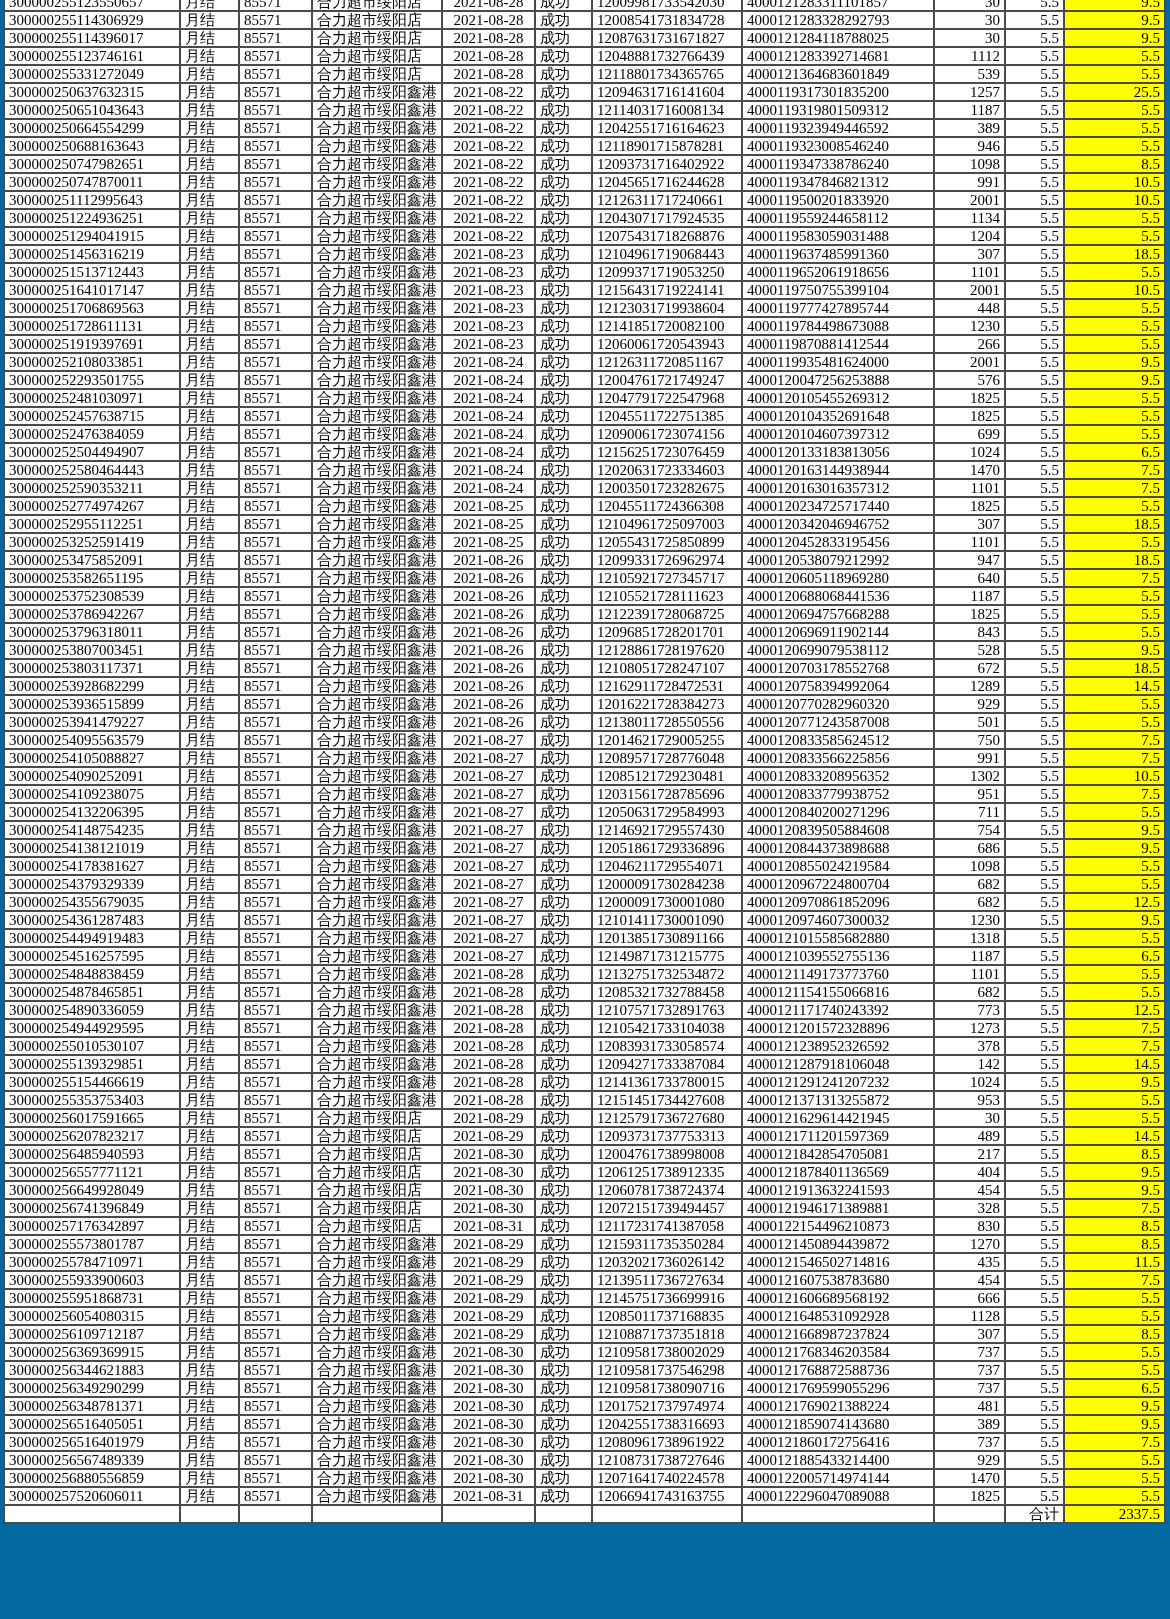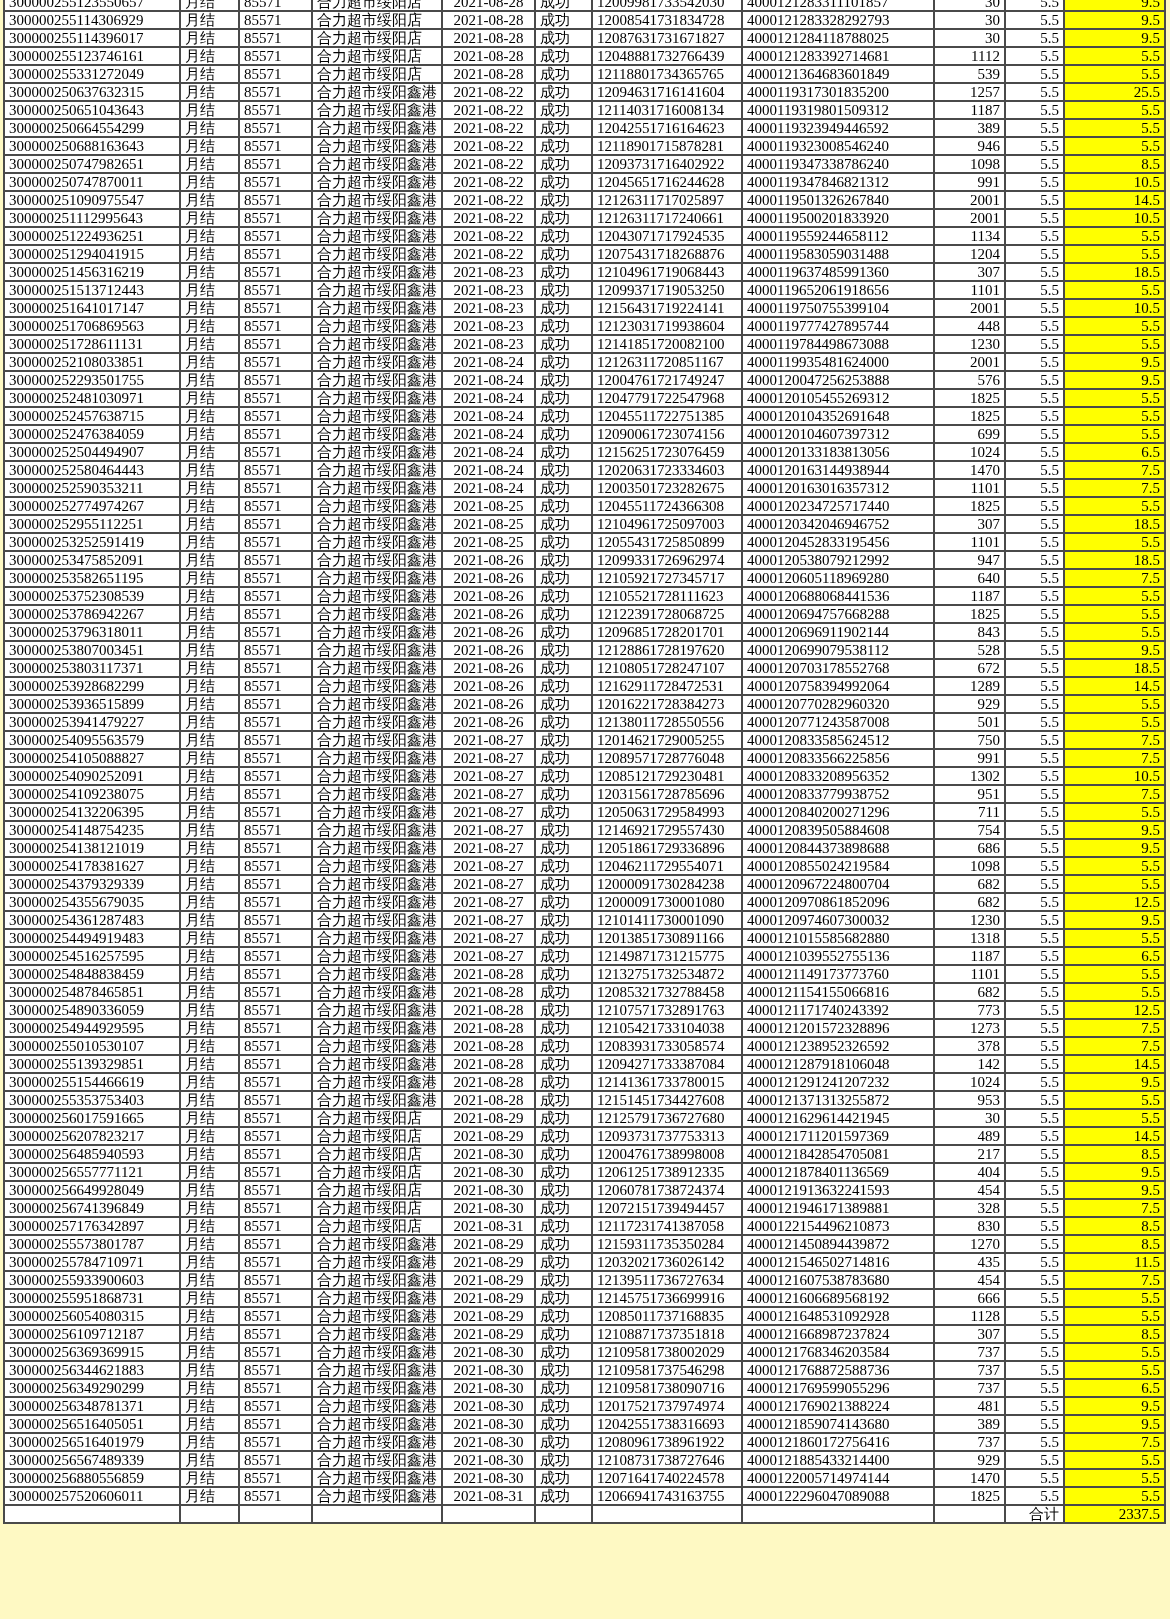--- a/index.html
+++ b/index.html
@@ -1,18 +1,18 @@
 <!DOCTYPE html>
 <html><head>
 <meta charset="utf-8">
 <style>
   html,body { margin:0; padding:0; background:#ffffff; }
   .viewport {
     position:relative; width:1170px; height:1619px;
-    overflow:hidden; background:#fef9c3;
+    overflow:hidden; background:#0369a1;
     font-family:"Liberation Serif","DejaVu Serif",serif;
   }
   table.sheet {
     position:absolute; top:-8px; left:3px;
     border-collapse:collapse; table-layout:fixed;
   }
   .sheet td {
     border:2px solid #4a4a4a;
     height:16px;
     padding:0 4px;
@@ -183,33 +183,20 @@
           <td class="al">合力超市绥阳鑫港</td>
           <td class="ac">2021-08-22</td>
           <td class="al">成功</td>
           <td class="al">12045651716244628</td>
           <td class="al">4000119347846821312</td>
           <td class="ar">991</td>
           <td class="ar">5.5</td>
           <td class="ar hl">10.5</td>
         </tr>
         <tr>
-          <td class="al">300000251090975547</td>
-          <td class="al">月结</td>
-          <td class="al">85571</td>
-          <td class="al">合力超市绥阳鑫港</td>
-          <td class="ac">2021-08-22</td>
-          <td class="al">成功</td>
-          <td class="al">12126311717025897</td>
-          <td class="al">4000119501326267840</td>
-          <td class="ar">2001</td>
-          <td class="ar">5.5</td>
-          <td class="ar hl">14.5</td>
-        </tr>
-        <tr>
           <td class="al">300000251112995643</td>
           <td class="al">月结</td>
           <td class="al">85571</td>
           <td class="al">合力超市绥阳鑫港</td>
           <td class="ac">2021-08-22</td>
           <td class="al">成功</td>
           <td class="al">12126311717240661</td>
           <td class="al">4000119500201833920</td>
           <td class="ar">2001</td>
           <td class="ar">5.5</td>
@@ -296,20 +283,33 @@
         <tr>
           <td class="al">300000251728611131</td>
           <td class="al">月结</td>
           <td class="al">85571</td>
           <td class="al">合力超市绥阳鑫港</td>
           <td class="ac">2021-08-23</td>
           <td class="al">成功</td>
           <td class="al">12141851720082100</td>
           <td class="al">4000119784498673088</td>
           <td class="ar">1230</td>
+          <td class="ar">5.5</td>
+          <td class="ar hl">5.5</td>
+        </tr>
+        <tr>
+          <td class="al">300000251919397691</td>
+          <td class="al">月结</td>
+          <td class="al">85571</td>
+          <td class="al">合力超市绥阳鑫港</td>
+          <td class="ac">2021-08-23</td>
+          <td class="al">成功</td>
+          <td class="al">12060061720543943</td>
+          <td class="al">4000119870881412544</td>
+          <td class="ar">266</td>
           <td class="ar">5.5</td>
           <td class="ar hl">5.5</td>
         </tr>
         <tr>
           <td class="al">300000252108033851</td>
           <td class="al">月结</td>
           <td class="al">85571</td>
           <td class="al">合力超市绥阳鑫港</td>
           <td class="ac">2021-08-24</td>
           <td class="al">成功</td>

